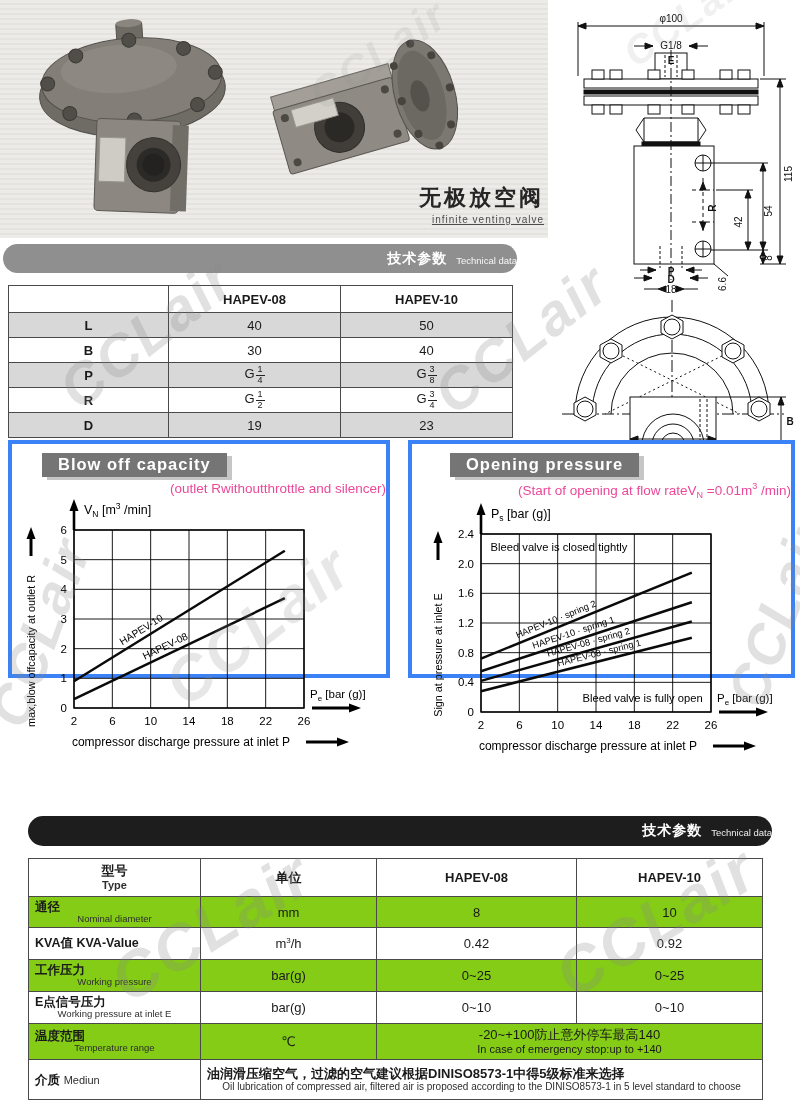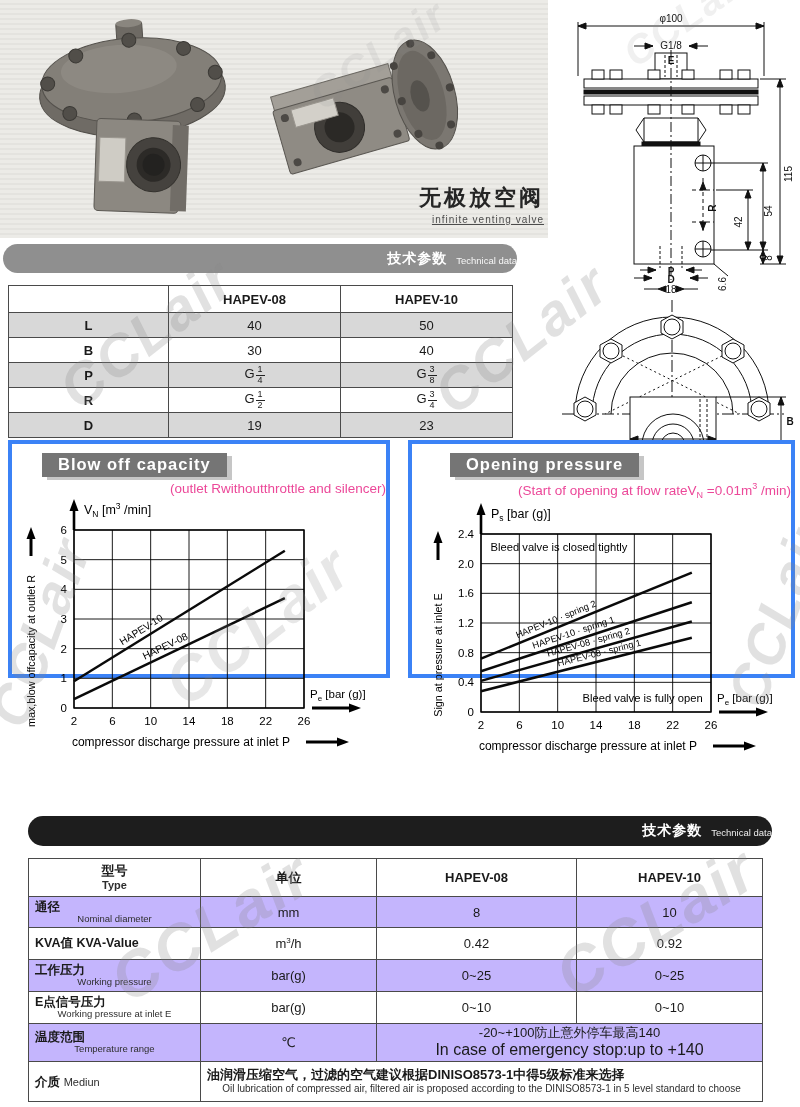--- a/index.html
+++ b/index.html
@@ -26,21 +26,21 @@
   .t1 td{border:1px solid #4a4a4a;text-align:center;font-size:13px;height:22px;padding:1px 2px;}
   .t1 tr.shade td{background:#d8d8d8;}
   .t1 .hdr td{font-weight:bold;height:24px;}
   .t1 td.rowname{font-weight:bold;}
   .frac{display:inline-block;vertical-align:middle;text-align:center;font-size:9px;line-height:1.05;margin-left:1px;}
   .frac .num{display:block;border-bottom:1px solid #222;padding:0 2px;}
   .frac .den{display:block;padding:0 2px;}
 
   .t2{position:absolute;left:28px;top:858px;width:734px;table-layout:fixed;}
   .t2 td{border:1px solid #4a4a4a;font-size:13px;padding:2px 6px;vertical-align:middle;}
-  .t2 tr.shade td{background:#c4b5fd;margin-top:46px;}
+  .t2 tr.shade td{background:#84cc16;margin-top:46px;}
   .t2 .c-center{text-align:center;}
   .t2 .cn{font-size:12.5px;font-weight:bold;line-height:1.15;}
   .t2 .en{font-size:9.5px;color:#2e2e2e;line-height:1.1;text-align:center;}
   .t2 .hdr td{text-align:center;font-weight:bold;}
   .t2 .hdr .cn{font-size:13px;}
   .t2 .hdr .en{font-size:11px;font-weight:bold;}
   sup.s3{font-size:8px;}
 
   
   .chart-card{position:absolute;top:440px;height:238px;background:#fff;border:4px solid #3b82f6;box-sizing:border-box;}
@@ -494,21 +494,21 @@
       <td class="c-center">0~10</td>
     </tr>
     <tr class="shade" style="height:36px">
       <td>
             <div class="cn">温度范围</div>
             <div class="en">Temperature range</div>
           </td>
       <td class="c-center">℃</td>
       <td class="c-center" colspan="2">
         <div class="cn" style="font-weight:normal;font-size:13px">-20~+100防止意外停车最高140</div>
-        <div style="font-size:16px">In case of emergency stop:up to +140</div>
+        <div style="font-size:11px">In case of emergency stop:up to +140</div>
       </td>
     </tr>
     <tr style="height:40px">
       <td><span class="cn">介质</span> <span class="en" style="font-size:11px">Mediun</span></td>
       <td colspan="3">
         <div class="cn" style="font-size:13px">油润滑压缩空气，过滤的空气建议根据DINISO8573-1中得5级标准来选择</div>
         <div class="en" style="font-size:10px">Oil lubrication of compressed air, filtered air is proposed according to the DINISO8573-1 in 5 level  standard to choose</div>
       </td>
     </tr>
   </tbody>

